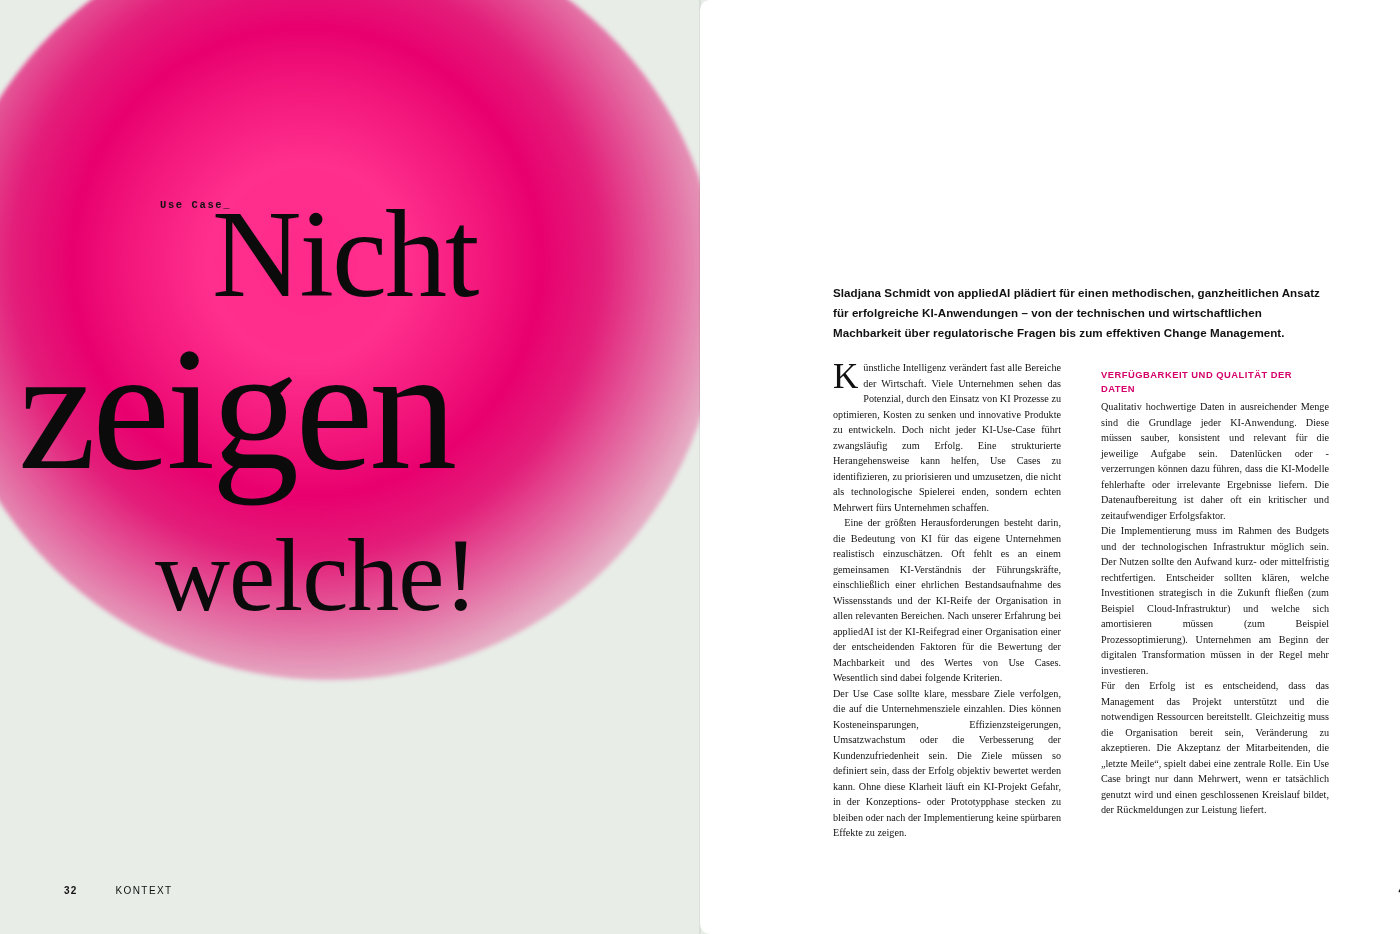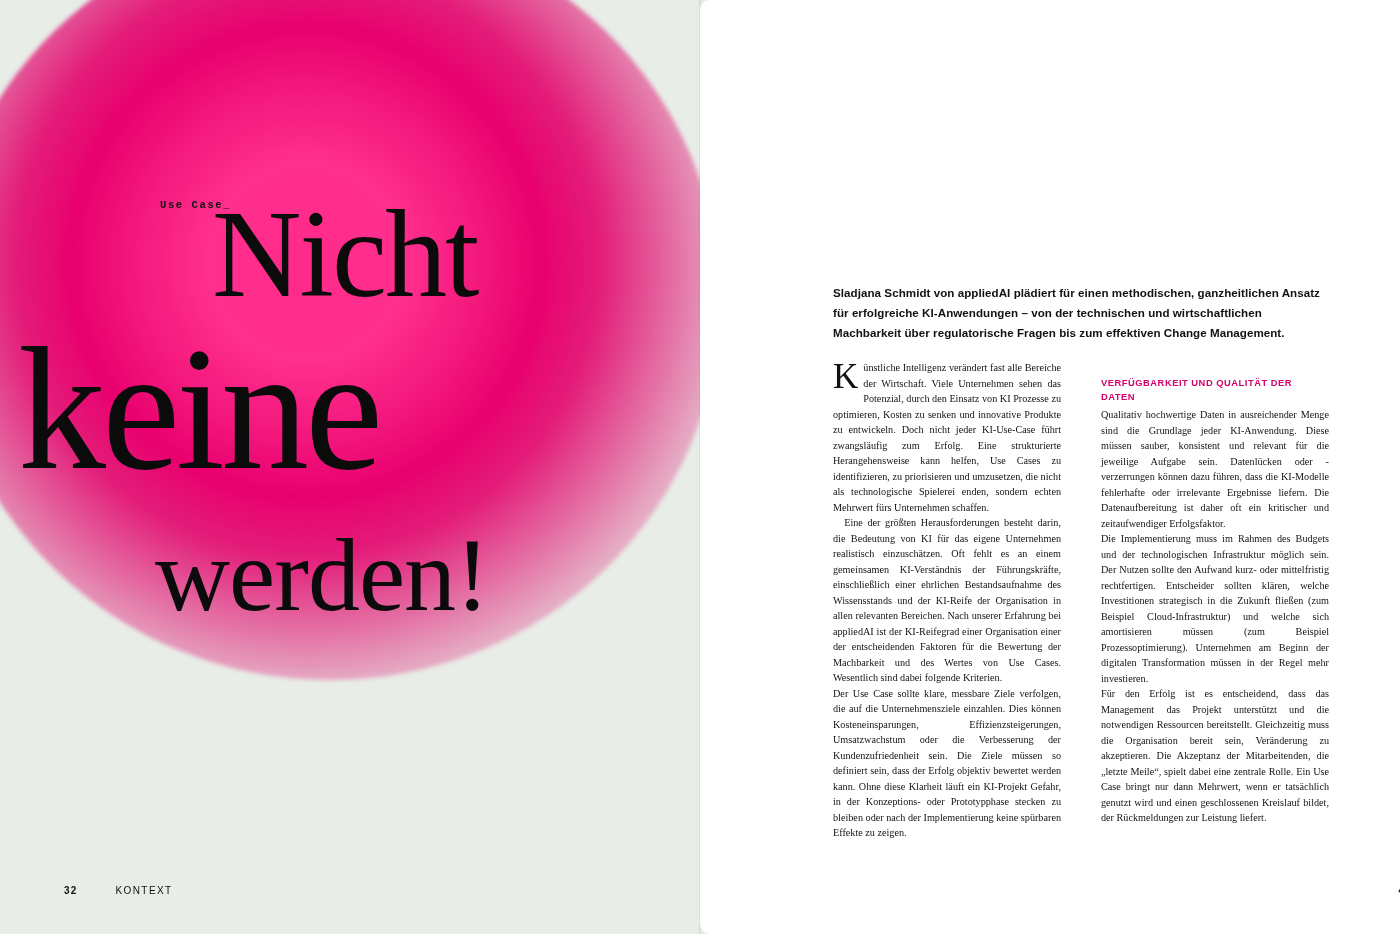--- a/index.html
+++ b/index.html
@@ -154,21 +154,21 @@
     color: #d5006b;
     font-family: "Liberation Sans", sans-serif;
     font-size: 9.4px;
     font-weight: 700;
     letter-spacing: 0.5px;
     line-height: 1.45;
     text-transform: uppercase;
     margin: 13px 0 4px 0;
     text-align: left;
   }
-  .subhead.first-sub { margin-top: 16px; }
+  .subhead.first-sub { margin-top: 8px; }
   .folio-right {
     position: absolute;
     right: 64px;
     bottom: 38px;
     font-family: "Liberation Sans", sans-serif;
     font-size: 10px;
     color: #111;
     font-weight: 700;
     letter-spacing: 1.2px;
   }
@@ -184,22 +184,22 @@
 
 <div class="spread">
 
   <div class="page-left">
     <div class="blob"></div>
 
     <div class="kicker">Use Case_</div>
 
     <div class="headline">
       <div class="hl-1">Nicht</div>
-      <div class="hl-2">keine</div>
-      <div class="hl-3">werden!</div>
+      <div class="hl-2">zeigen</div>
+      <div class="hl-3">welche!</div>
     </div>
 
     <div class="folio-left">
       <span>32</span>
       <span class="sep"></span>
       <span class="label">KONTEXT</span>
     </div>
   </div>
 
   <div class="gutter"></div>

